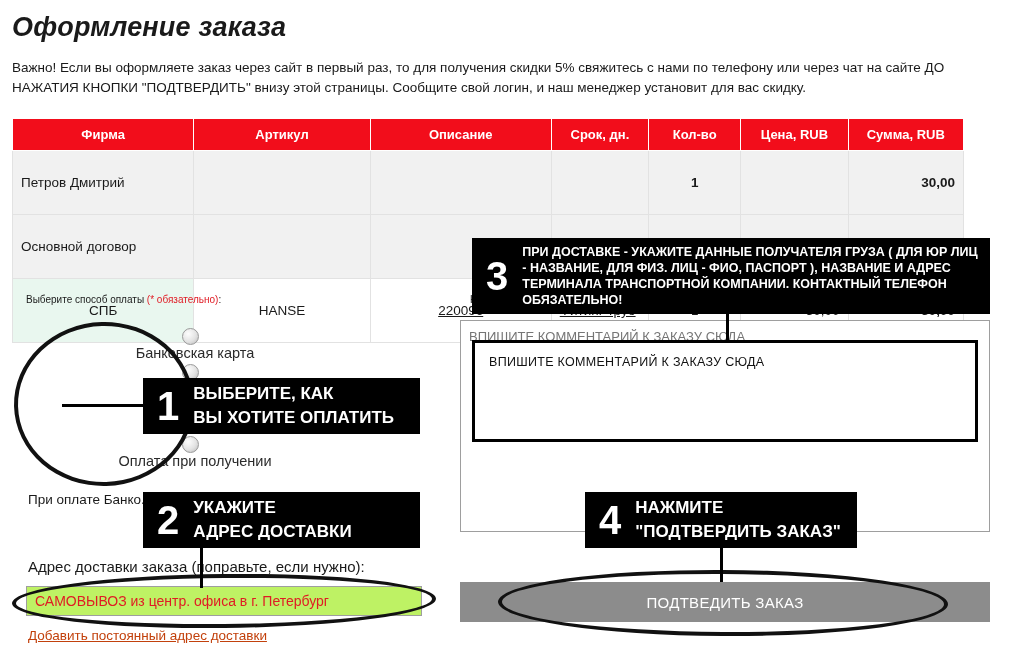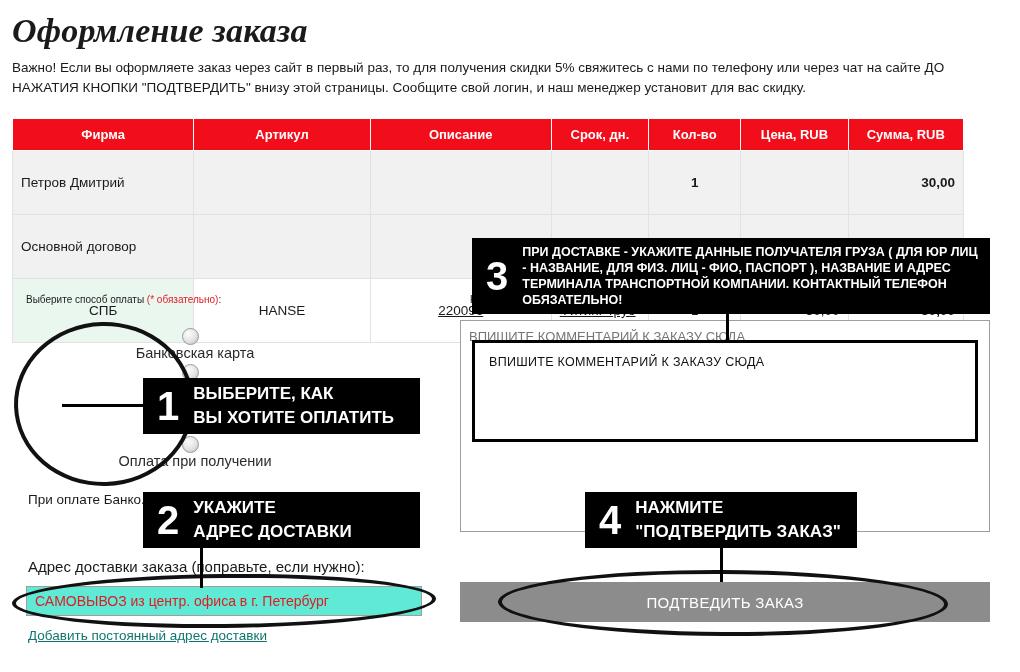--- a/index.html
+++ b/index.html
@@ -14,26 +14,25 @@
   .page {
     position: relative;
     width: 1020px; height: 672px;
     padding: 0;
   }
 
   
   .page-title {
     position: absolute;
     left: 12px; top: 12px;
-    font-size: 34px;
+    font-size: 27px;
     font-weight: bold;
     font-style: italic;
     color: #1a1a1a;
     letter-spacing: .2px;
-    font-family: Liberation Serif, serif;
   }
   .intro {
     position: absolute;
     left: 12px; top: 58px;
     width: 996px;
     font-size: 13.5px;
     line-height: 20px;
     color: #1a1a1a;
   }
 
@@ -128,31 +127,31 @@
     position: absolute;
     left: 28px; top: 558px;
     font-size: 15px;
     color: #1a1a1a;
   }
   .addr-input {
     position: absolute;
     left: 26px; top: 586px;
     width: 396px; height: 30px;
     border: 1px solid #9e9e9e;
-    background: #5eead4;
+    background: #bef264;
     font-family: "Liberation Sans", sans-serif;
     font-size: 14px;
     color: #e01b24;
     padding: 3px 8px;
   }
   .addr-extra {
     position: absolute;
     left: 28px; top: 628px;
     font-size: 13.5px;
-    color: #0f766e;
+    color: #c2410c;
     text-decoration: underline;
   }
 
   
   .comment-box {
     position: absolute;
     left: 460px; top: 320px;
     width: 530px; height: 212px;
     border: 1px solid #9e9e9e;
     background: #fff;

